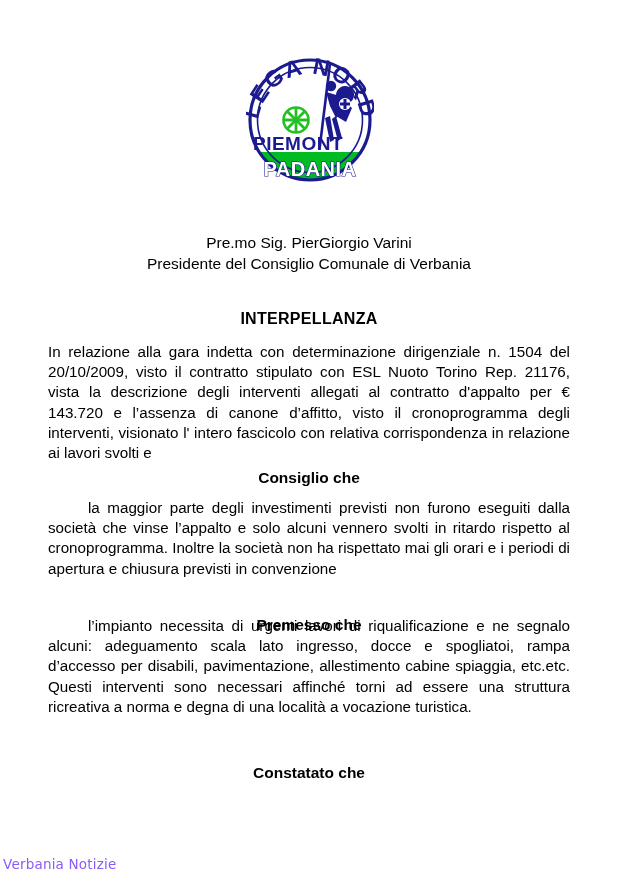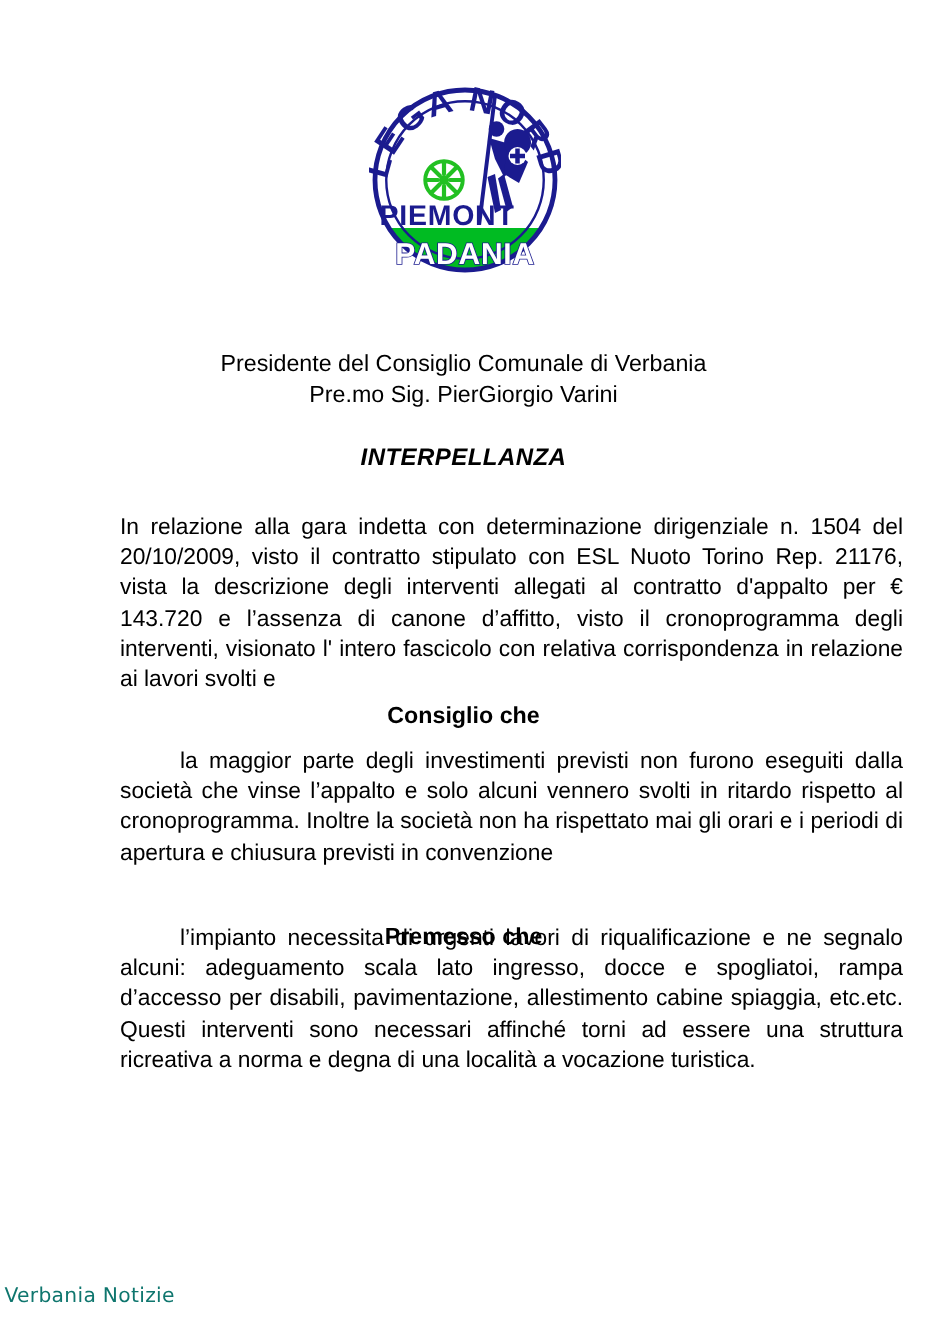--- a/index.html
+++ b/index.html
@@ -43,46 +43,45 @@
     text-align: center;
     font-size: 15.5px;
     line-height: 21px;
   }
   .addressee div { white-space: nowrap; }
 
   
   .doc-title {
     position: absolute;
     left: 48px;
-    top: 297px;
+    top: 310px;
     width: 522px;
     text-align: center;
     font-size: 16px;
     font-weight: bold;
     letter-spacing: 0.3px;
-    font-style: italic;
   }
 
   
   .body-text {
     position: absolute;
     left: 48px;
     width: 522px;
     font-size: 15.2px;
     line-height: 20.2px;
     text-align: justify;
     text-justify: inter-word;
     hyphens: none;
   }
   .body-text.p1 { top: 342px; }
   .body-text.p2 { top: 498px; text-indent: 40px; }
   .body-text.p3 { top: 616px; text-indent: 40px; }
 
   
-  .body-text { text-align-last: left; margin-left: 32px; }
+  .body-text { text-align-last: left; }
 
   
   .section-heading {
     position: absolute;
     left: 48px;
     width: 522px;
     text-align: center;
     font-size: 15.5px;
     font-weight: bold;
   }
@@ -90,21 +89,21 @@
   .h-rilevato   { top: 616px; }
   .h-constatato { top: 764px; }
 
   
   .watermark {
     position: absolute;
     left: 3px;
     bottom: 6px;
     font-family: "DejaVu Sans", sans-serif;
     font-size: 13.5px;
-    color: #0f766e;
+    color: #8b5cf6;
     letter-spacing: 0.2px;
   }
 </style>
 </head>
 <body>
 
 <div class="page">
 
   <div class="logo-wrap">
     <svg class="logo-svg" viewBox="0 0 128 128" xmlns="http://www.w3.org/2000/svg">
@@ -161,30 +160,31 @@
         <path d="M 97.5 43 h 3 v 3.5 h 3.5 v 3 h -3.5 v 3.5 h -3 v -3.5 h -3.5 v -3 h 3.5 z" fill="#1b1b8f"></path>
       </g>
 
       <text x="52" y="94" text-anchor="middle" font-family="'Liberation Sans', sans-serif" font-size="19" font-weight="bold" fill="#1b1b8f" letter-spacing="0.5">PIEMONT</text>
 
       <text x="64" y="120" text-anchor="middle" font-family="'Liberation Sans', sans-serif" font-size="20" font-weight="bold" fill="#ffffff" stroke="#1b1b8f" stroke-width="1.1" paint-order="stroke" letter-spacing="0.5">PADANIA</text>
     </svg>
   </div>
 
   <div class="addressee">
+    <div>Pre.mo Sig. PierGiorgio Varini</div>
     <div>Presidente del Consiglio Comunale di Verbania</div>
-    <div>Pre.mo Sig. PierGiorgio Varini</div>
   </div>
 
   <div class="doc-title">INTERPELLANZA</div>
 
   <div class="body-text p1">In relazione alla gara indetta con determinazione dirigenziale n. 1504 del 20/10/2009, visto il contratto stipulato con ESL Nuoto Torino Rep. 21176, vista la descrizione degli interventi allegati al contratto d'appalto per € 143.720 e l’assenza di canone d’affitto, visto il cronoprogramma degli interventi, visionato l' intero fascicolo con relativa corrispondenza in relazione ai lavori svolti e</div>
 
   <div class="section-heading h-premesso">Consiglio che</div>
   <div class="body-text p2">la maggior parte degli investimenti previsti non furono eseguiti dalla società che vinse l’appalto e solo alcuni vennero svolti in ritardo rispetto al cronoprogramma. Inoltre la società non ha rispettato mai   gli orari e i periodi di apertura e chiusura previsti in convenzione</div>
 
   <div class="section-heading h-rilevato">Premesso che</div>
   <div class="body-text p3">l’impianto necessita di urgenti lavori di riqualificazione e ne segnalo alcuni: adeguamento scala lato ingresso, docce e spogliatoi, rampa d’accesso per disabili, pavimentazione, allestimento cabine spiaggia, etc.etc. Questi interventi sono necessari affinché torni ad essere una struttura ricreativa a norma e degna di una località a vocazione turistica.</div>
 
+  <div class="section-heading h-constatato">Constatato che</div>
 
   <div class="watermark">Verbania Notizie</div>
 
 </div>
 
 </body></html>

